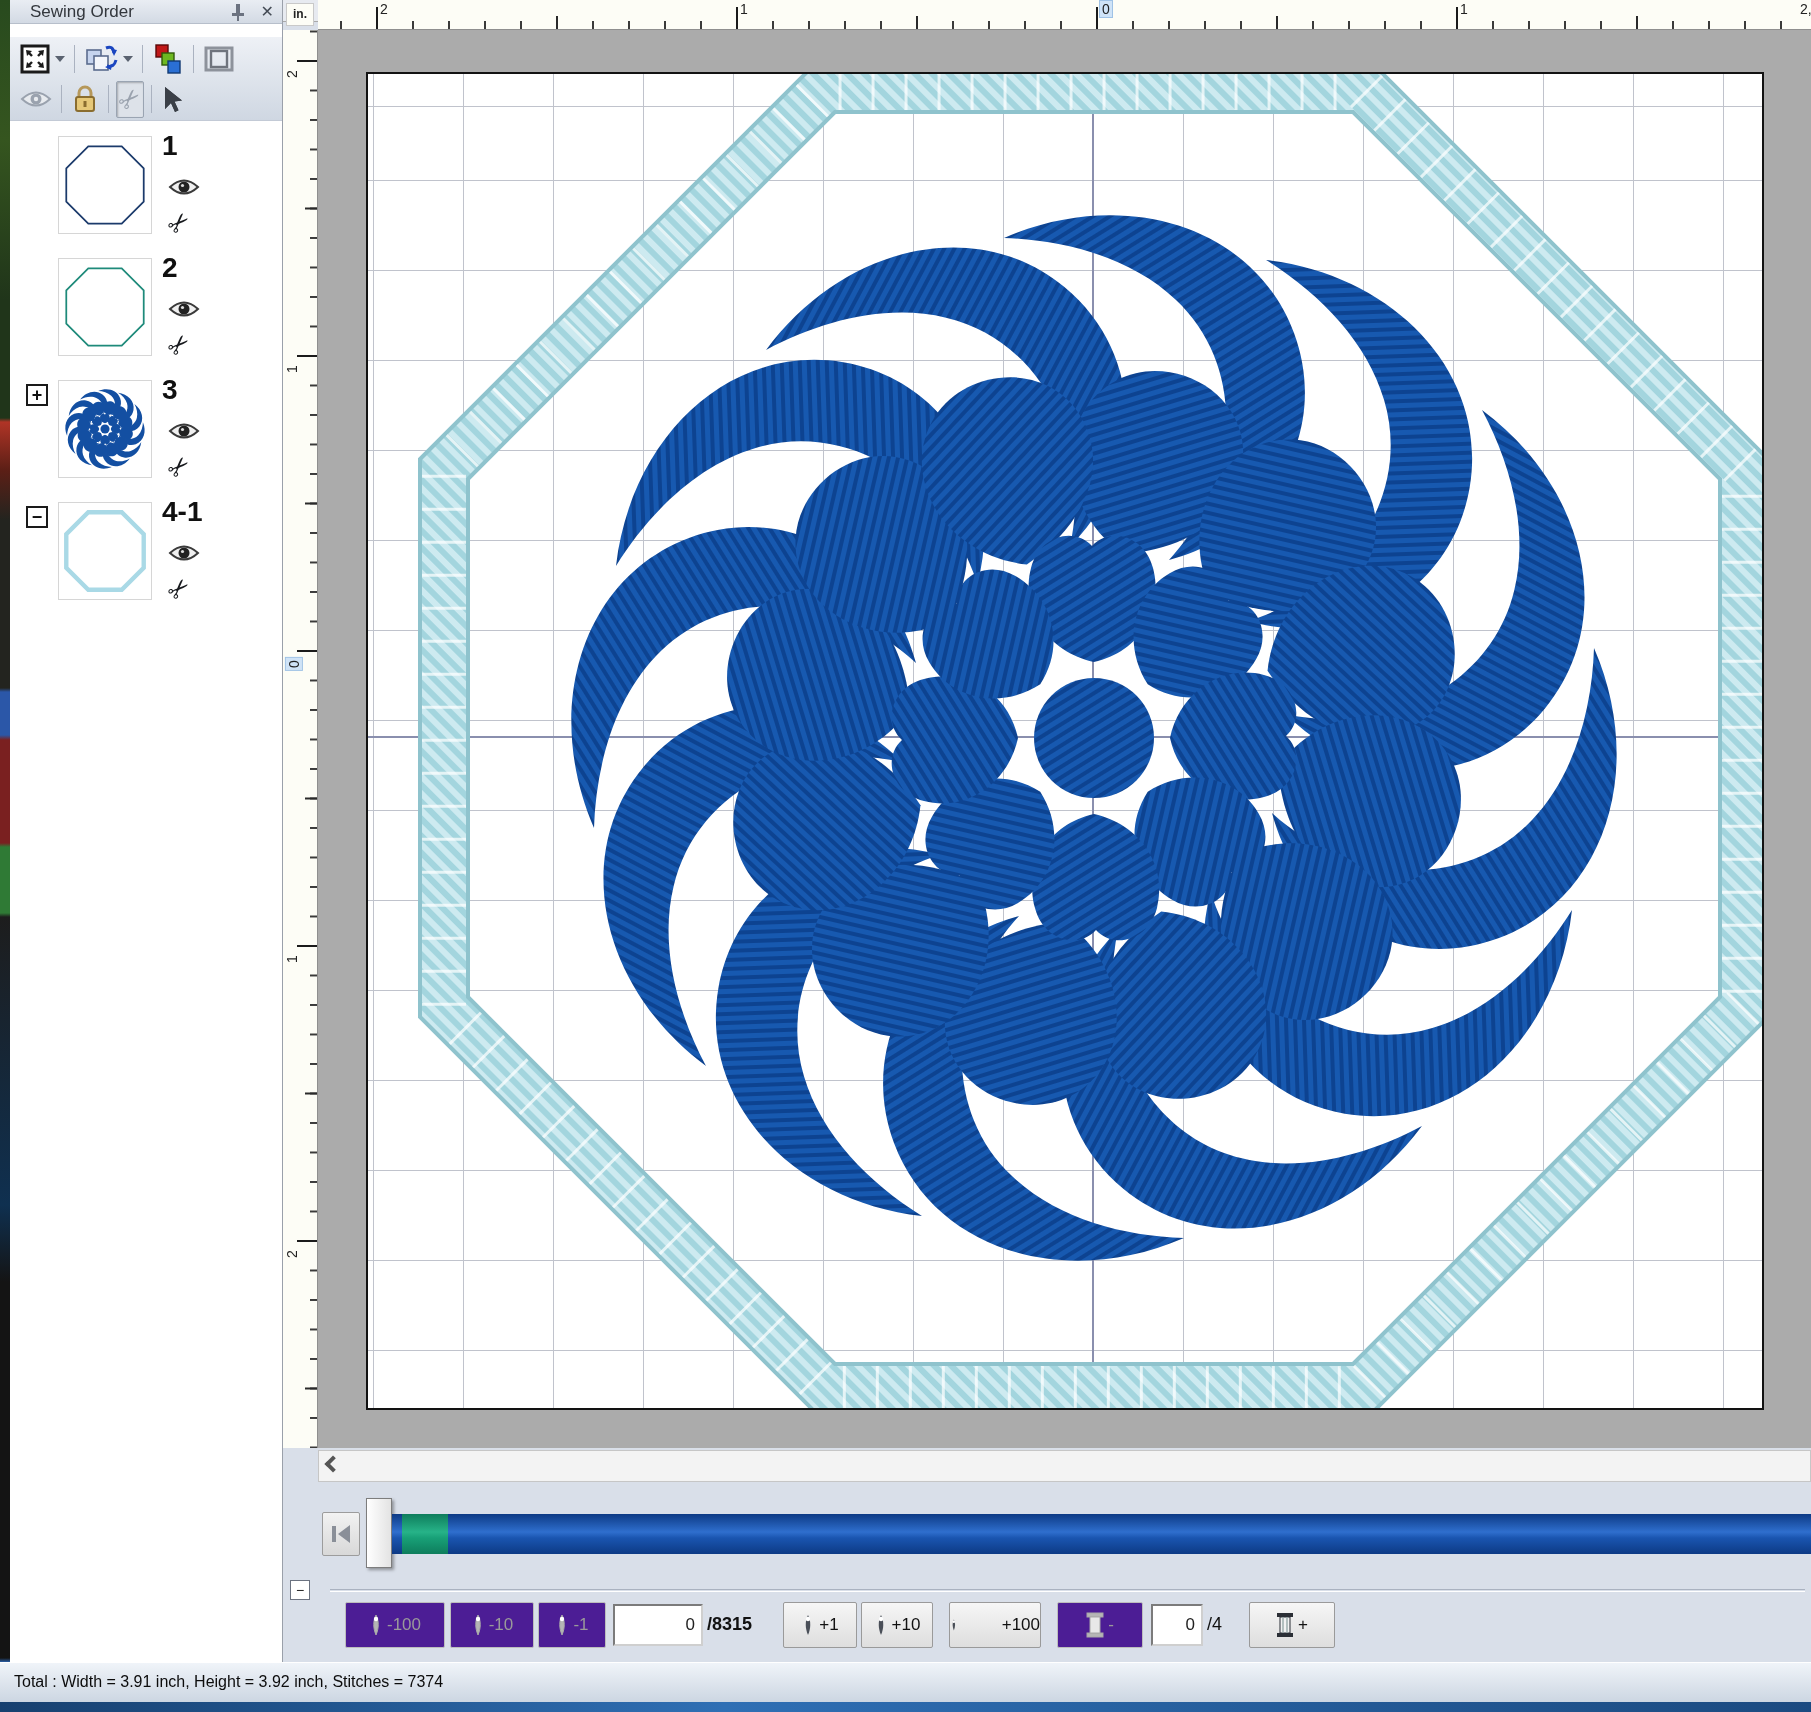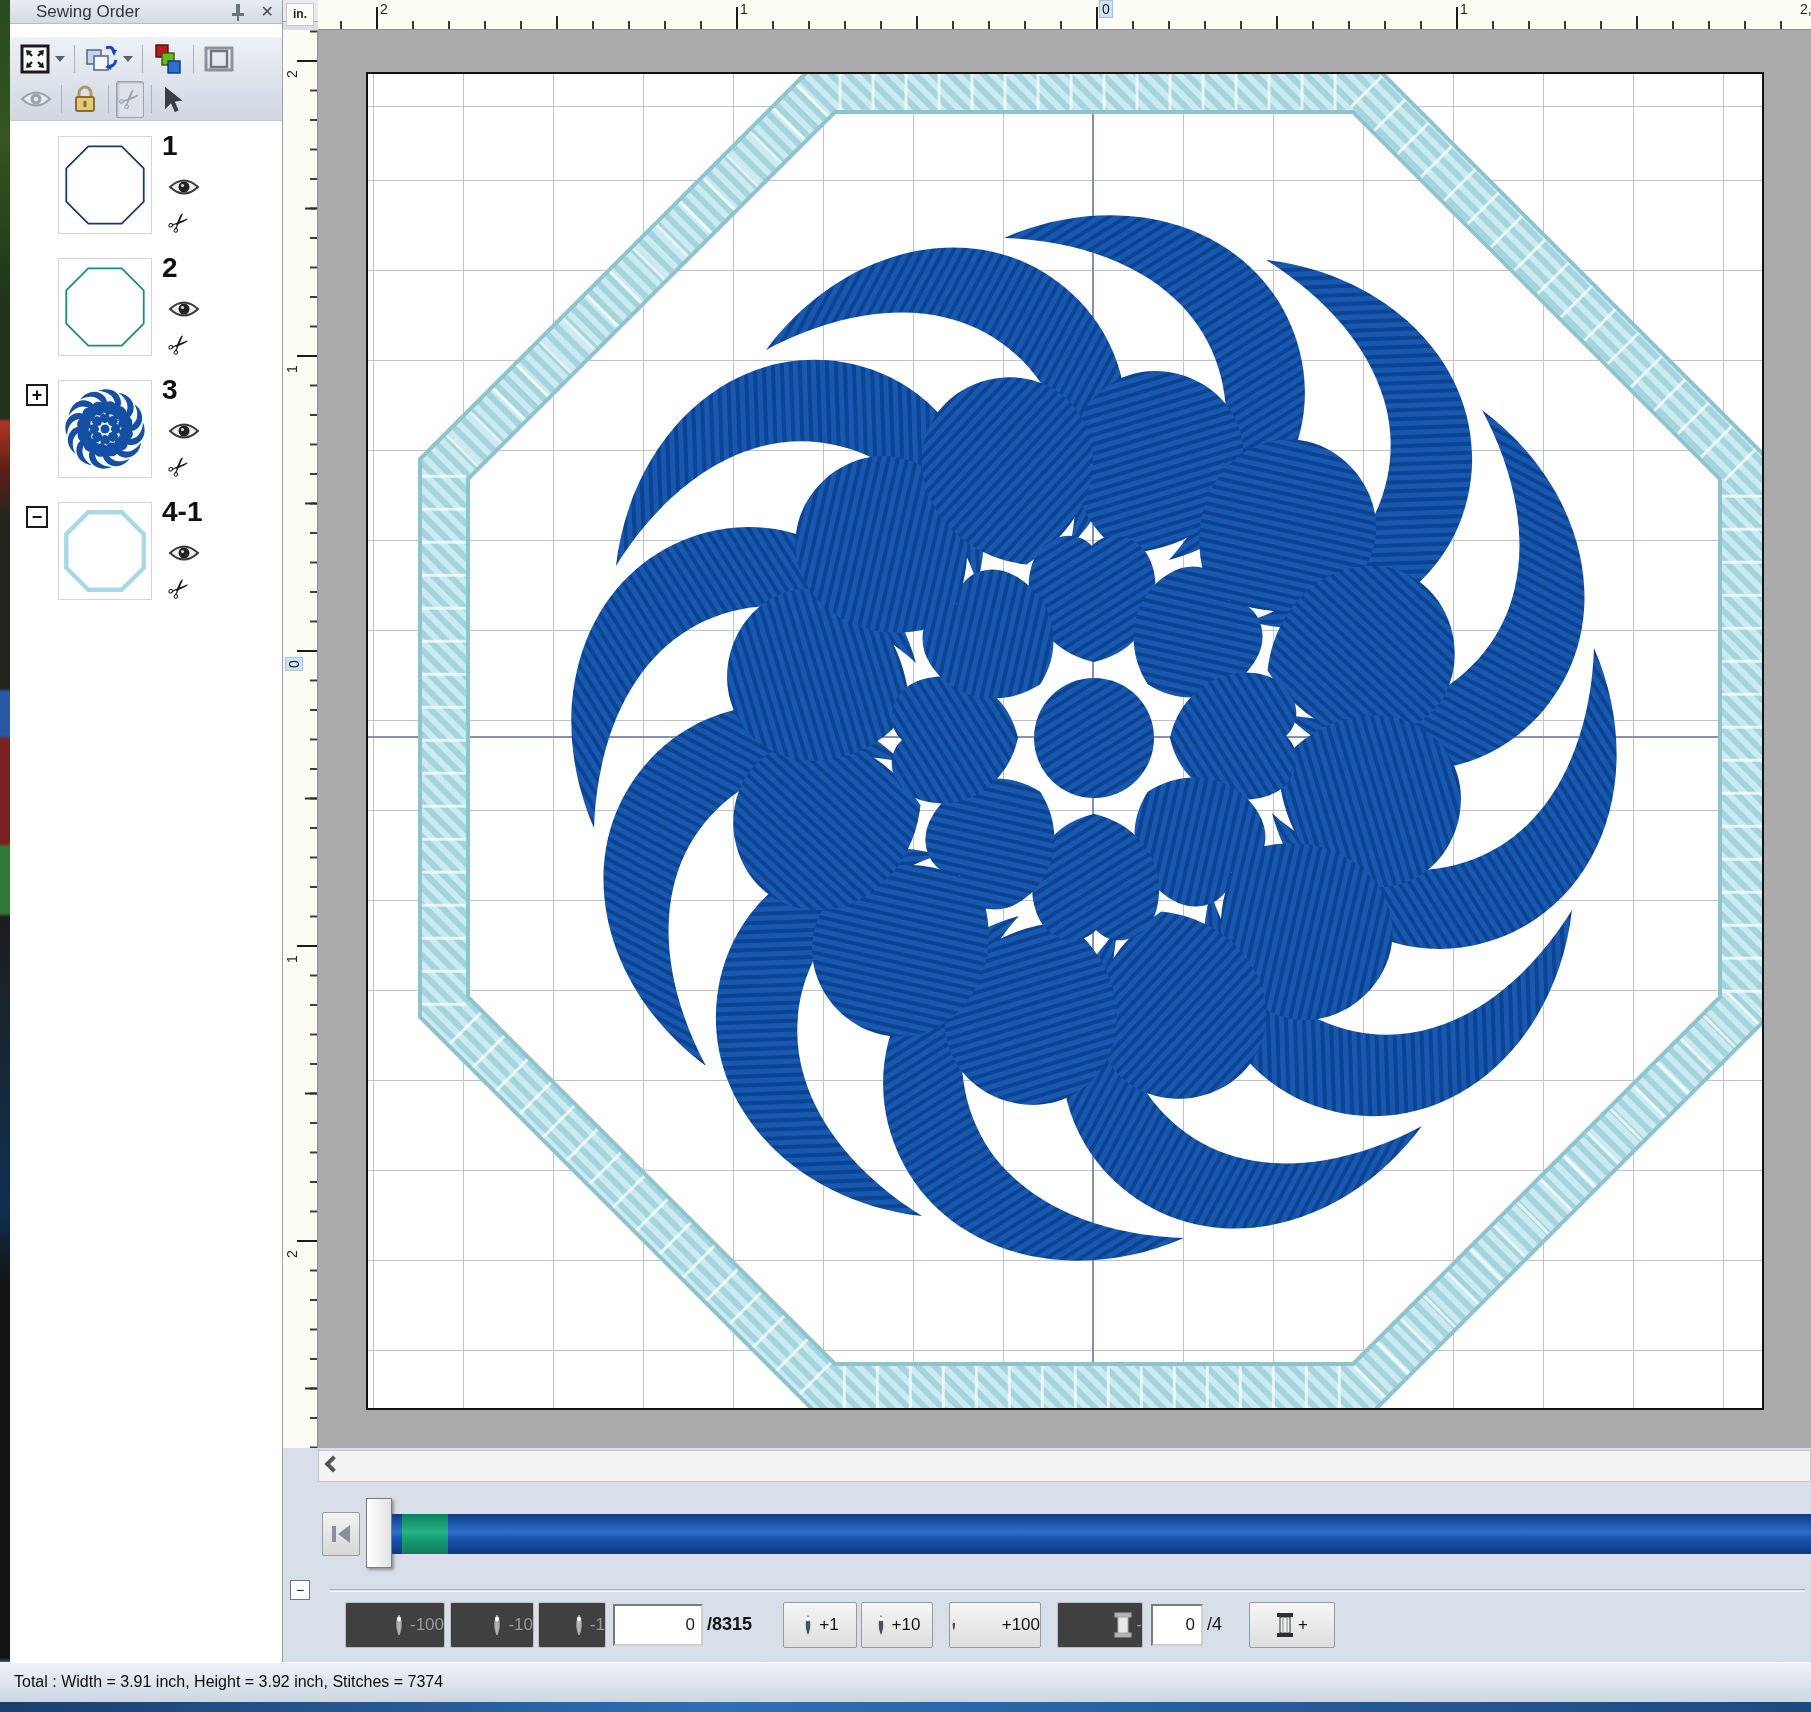--- a/index.html
+++ b/index.html
@@ -12,21 +12,21 @@
       #284a1e 0px,#35551f 140px,#20351a 300px,#20351a 418px,#b03426 422px,#5c1f16 470px,
       #23241f 520px,#23241f 688px,#2b57a8 692px,#2b57a8 735px,#7a2020 740px,#7a2020 843px,
       #2f7a35 847px,#2f7a35 913px,#1d1d1d 917px,#0f3050 1205px,#141414 1282px,#141414 1658px,
       #2a5fa8 1662px,#2a5fa8 1712px); }
 
   
   .panel { position:absolute; left:10px; top:0; width:273px; height:1662px;
     background:#ffffff; border-right:1px solid #9aa0aa; }
   .panel-header { position:absolute; left:0; top:0; width:100%; height:24px;
     background:linear-gradient(to bottom,#e9edf3,#d3dae4); border-bottom:1px solid #b7bfcb;
-    display:flex; align-items:center; padding:0 8px 0 26px; }
+    display:flex; align-items:center; padding:0 8px 0 20px; }
   .panel-title { font-size:17px; color:#33373d; flex:1 1 auto; }
   .pin-icon { width:18px; height:18px; margin-right:14px; position:relative; cursor:pointer; }
   .pin-icon .pin-head { position:absolute; left:7px; top:1px; width:4px; height:10px; background:#6b7280; }
   .pin-icon .pin-bar  { position:absolute; left:3px; top:10px; width:12px; height:3px; background:#6b7280; }
   .pin-icon .pin-tip  { position:absolute; left:8px; top:13px; width:2px; height:5px; background:#6b7280; }
   .close-icon { font-size:16px; color:#444b55; cursor:pointer; line-height:18px; }
 
   .panel-toolbar { position:absolute; left:0; top:37px; width:100%; height:84px;
     background:linear-gradient(to bottom,#eef1f6,#cfd7e2); border-bottom:1px solid #c3cad6; }
   .tb-row { position:absolute; left:8px; height:40px; display:flex; align-items:center; }
@@ -112,21 +112,21 @@
   .collapse-box { position:absolute; left:290px; top:1580px; width:20px; height:20px; background:#fff;
     border:1px solid #6b7280; font-size:14px; color:#222; text-align:center; line-height:18px; cursor:pointer; }
   .split-line { position:absolute; left:330px; top:1589px; width:1475px; height:3px;
     border-top:1px solid #aab2c0; border-bottom:1px solid #ffffff; }
 
   
   .ctrl-row { position:absolute; left:283px; top:1602px; width:1528px; height:50px; }
   .nbtn { position:absolute; top:0; height:46px; border:1px solid #9a9a9a; border-radius:2px;
     background:linear-gradient(to bottom,#f6f6f6,#dedede); display:flex; align-items:center;
     justify-content:center; gap:4px; font-size:17px; color:#111; cursor:pointer; }
-  .nbtn.disabled { background:#404040; border-color:#bdbdbd; color:#9a9a9a; cursor:default;justify-content:flex-end; }
+  .nbtn.disabled { background:#4c1d95; border-color:#bdbdbd; color:#9a9a9a; cursor:default; }
   .nbtn.disabled svg path, .nbtn.disabled svg rect, .nbtn.disabled svg line { stroke:#a8a8a8; }
   .nbtn.disabled svg .fillpart { fill:#b5b5b5; }
   .num-input { position:absolute; top:2px; height:42px; border:2px inset #cfcfcf; background:#fff;
     font-family:"Liberation Sans",sans-serif; font-size:17px; color:#222; text-align:right; padding-right:6px; }
   .slash-label { position:absolute; top:12px; font-size:18px; color:#111; }
 
   
   .statusbar { position:absolute; left:0; top:1662px; width:1811px; height:40px;
     background:linear-gradient(to bottom,#f0f4f9,#ccd6e2); border-top:1px solid #ffffff;
     font-size:16px; color:#0c0c0c; line-height:38px; padding-left:14px; }

